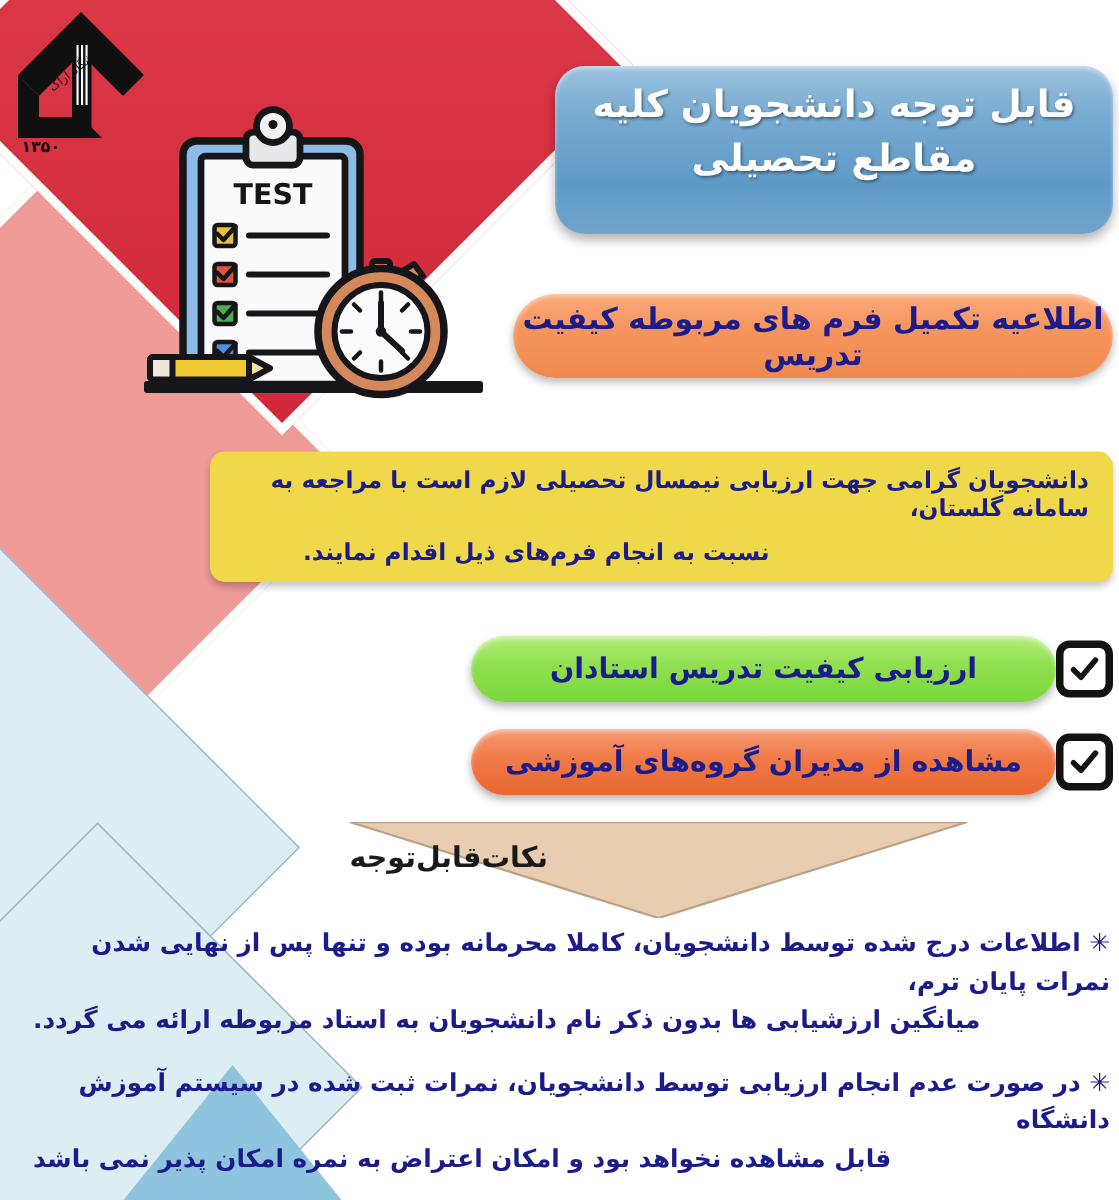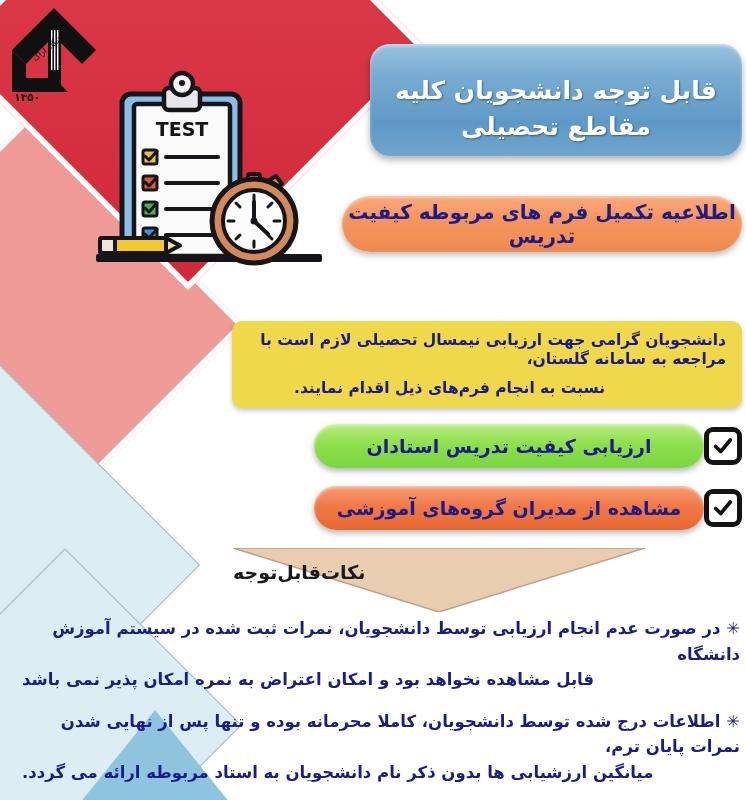--- a/index.html
+++ b/index.html
@@ -110,21 +110,21 @@
   .title-banner {
     position: absolute;
     right: 4px;
     top: 44px;
     width: 372px;
     min-height: 112px;
     border-radius: 20px;
     background: linear-gradient(180deg, #9BC2DF 0%, #79ACD2 28%, #5E99C6 70%, #6FA5CD 100%);
     box-shadow: 0 4px 7px rgba(0,0,0,.30), inset 0 2px 3px rgba(255,255,255,.45);
     display: flex;
-    align-items: flex-end;
+    align-items: flex-start;
     justify-content: center;
     padding: 8px 18px 12px;
     z-index: 20;
   }
   .title-banner .txt {
     color: #ffffff;
     font-size: 25px;
     font-weight: bold;
     line-height: 1.42;
     text-align: center;
@@ -151,22 +151,22 @@
     font-size: 20px;
     font-weight: bold;
     text-align: center;
     letter-spacing: -.2px;
   }
 
   
   .yellow-box {
     position: absolute;
     right: 4px;
-    top: 321px;
-    width: 510px;
+    top: 301px;
+    width: 602px;
     min-height: 84px;
     border-radius: 10px;
     background: #EFD94A;
     box-shadow: 0 3px 5px rgba(0,0,0,.22);
     padding: 10px 16px;
     display: flex;
     flex-direction: column;
     justify-content: center;
     gap: 9px;
     z-index: 20;
@@ -381,22 +381,22 @@
 
   <div class="arrow-wrap">
     <svg viewBox="0 0 412 64" preserveAspectRatio="none" aria-hidden="true">
       <polygon points="0,0 412,0 206,64" fill="#E8CDB0" stroke="#BCA188" stroke-width="1.5"></polygon>
     </svg>
     <div class="arrow-label">نکات‌قابل‌توجه</div>
   </div>
 
   <div class="notes">
     <div class="note">
+      <div class="l1">✳ اطلاعات درج شده توسط دانشجویان، کاملا محرمانه بوده و تنها پس از نهایی شدن نمرات پایان ترم،</div>
+      <div class="l2">میانگین ارزشیابی ها بدون ذکر نام دانشجویان به استاد مربوطه ارائه می گردد.</div>
+    </div>
+    <div class="note">
       <div class="l1">✳ در صورت عدم انجام ارزیابی توسط دانشجویان، نمرات ثبت شده در سیستم آموزش دانشگاه</div>
       <div class="l2">قابل مشاهده نخواهد بود و امکان اعتراض به نمره امکان پذیر نمی باشد</div>
     </div>
-    <div class="note">
-      <div class="l1">✳ اطلاعات درج شده توسط دانشجویان، کاملا محرمانه بوده و تنها پس از نهایی شدن نمرات پایان ترم،</div>
-      <div class="l2">میانگین ارزشیابی ها بدون ذکر نام دانشجویان به استاد مربوطه ارائه می گردد.</div>
-    </div>
   </div>
 
 </div>
 
 </body></html>

